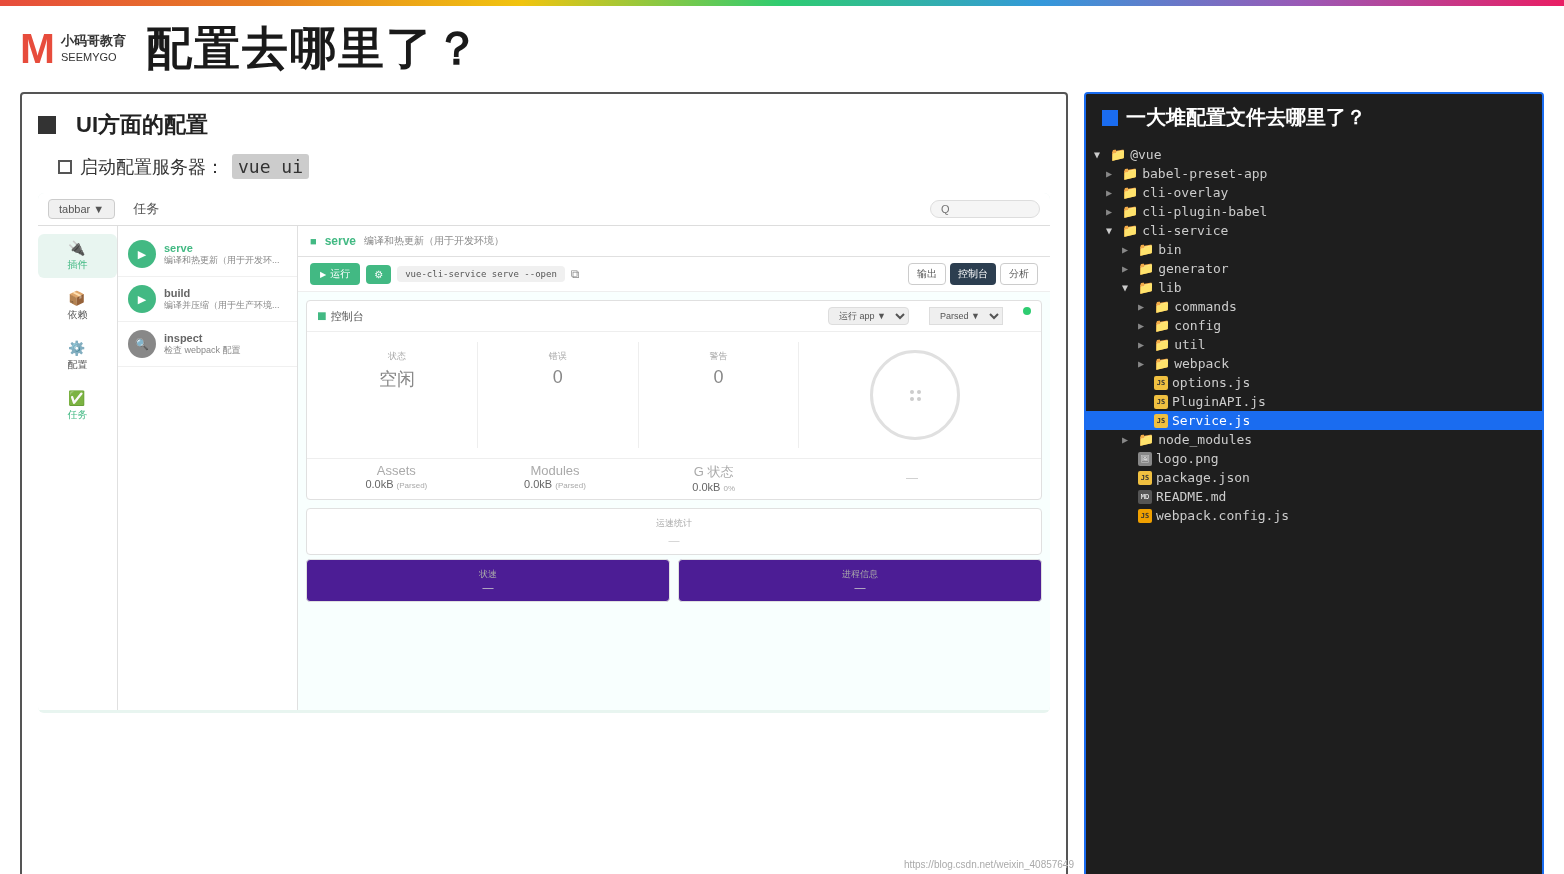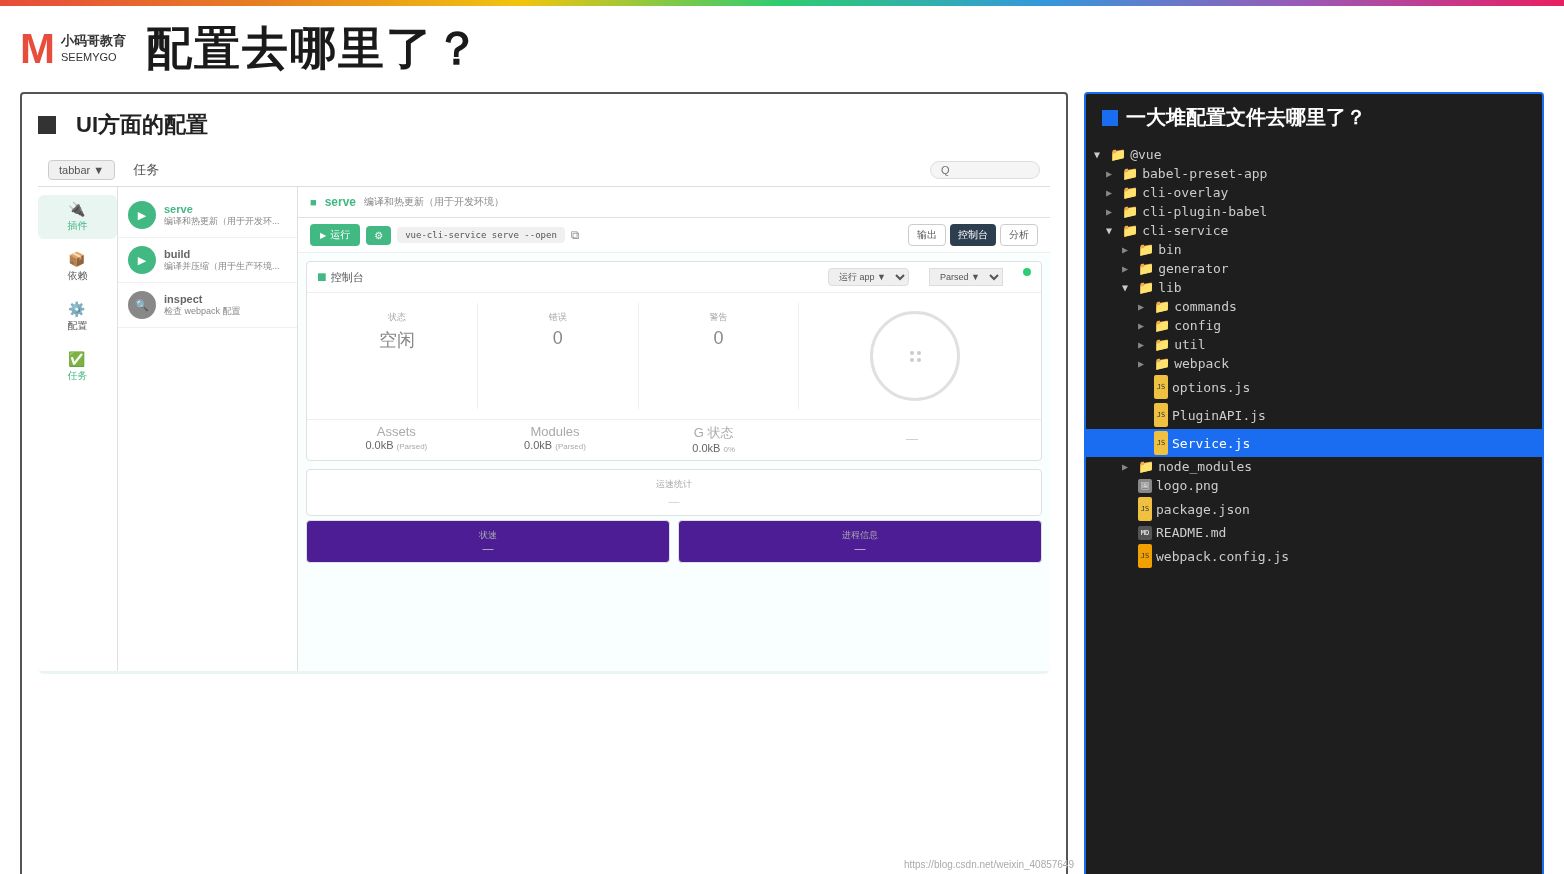--- a/index.html
+++ b/index.html
@@ -602,29 +602,29 @@
 
     .folder-icon {
       font-size: 13px;
       flex-shrink: 0;
     }
 
     .folder-icon.orange { color: #e8b84b; }
 
     .file-icon-js {
       width: 14px;
-      height: 24px;
+      height: 14px;
       background: #f0c040;
       border-radius: 2px;
       font-size: 7px;
       color: #333;
       display: flex;
       align-items: center;
       justify-content: center;
-      font-weight: normal;
+      font-weight: bold;
       flex-shrink: 0;
     }
 
     .file-icon-img {
       width: 14px;
       height: 14px;
       background: #888;
       border-radius: 2px;
       font-size: 7px;
       color: #fff;
@@ -661,20 +661,25 @@
   </div>
   <h1 class="header-title">配置去哪里了？</h1>
 </div>
 
 <div class="main-content">
 
   <div class="left-panel">
     <div class="panel-title">
       <span class="panel-title-icon"></span>
       <span>UI方面的配置</span>
+    </div>
+    <div class="sub-item">
+      <span class="sub-icon"></span>
+      <span>启动配置服务器：</span>
+      <span class="highlight-code">vue ui</span>
     </div>
 
     <div class="vue-ui-screenshot">
 
       <div class="vue-ui-topbar">
         <button class="tabbar-btn">tabbar ▼</button>
         <span class="task-label">任务</span>
         <input class="search-input-ui" placeholder="Q" style="border: 1px solid rgb(221, 221, 221); border-radius: 12px; padding: 2px 10px; font-size: 11px; background: rgb(245, 245, 245); margin-left: auto; outline: none;">
       </div>
 

